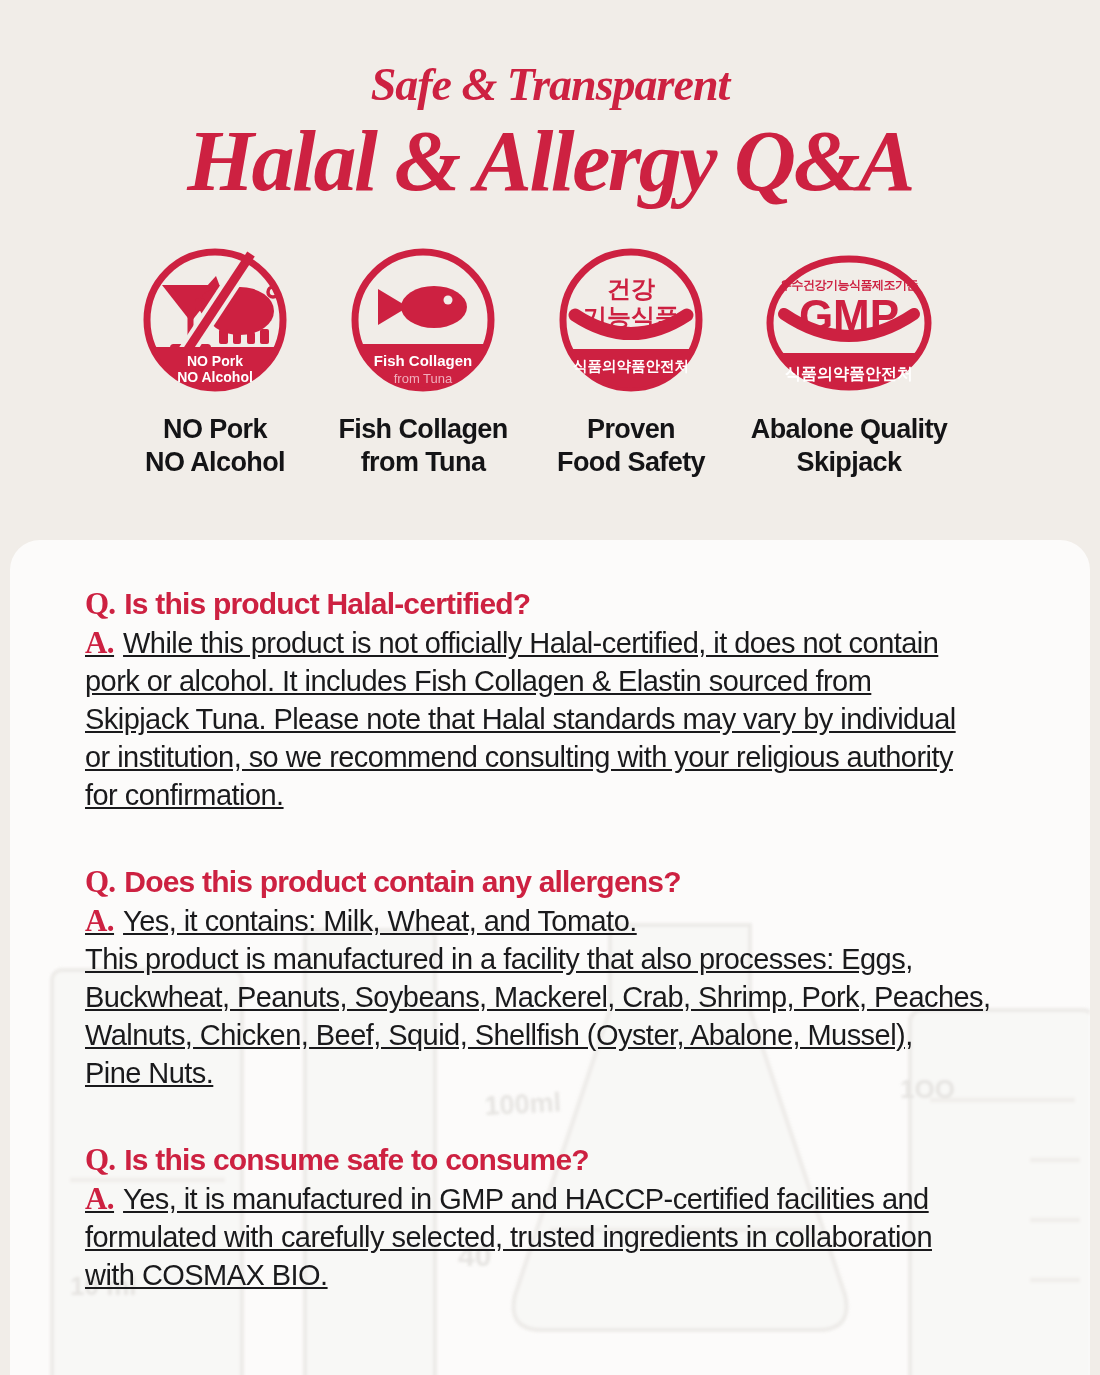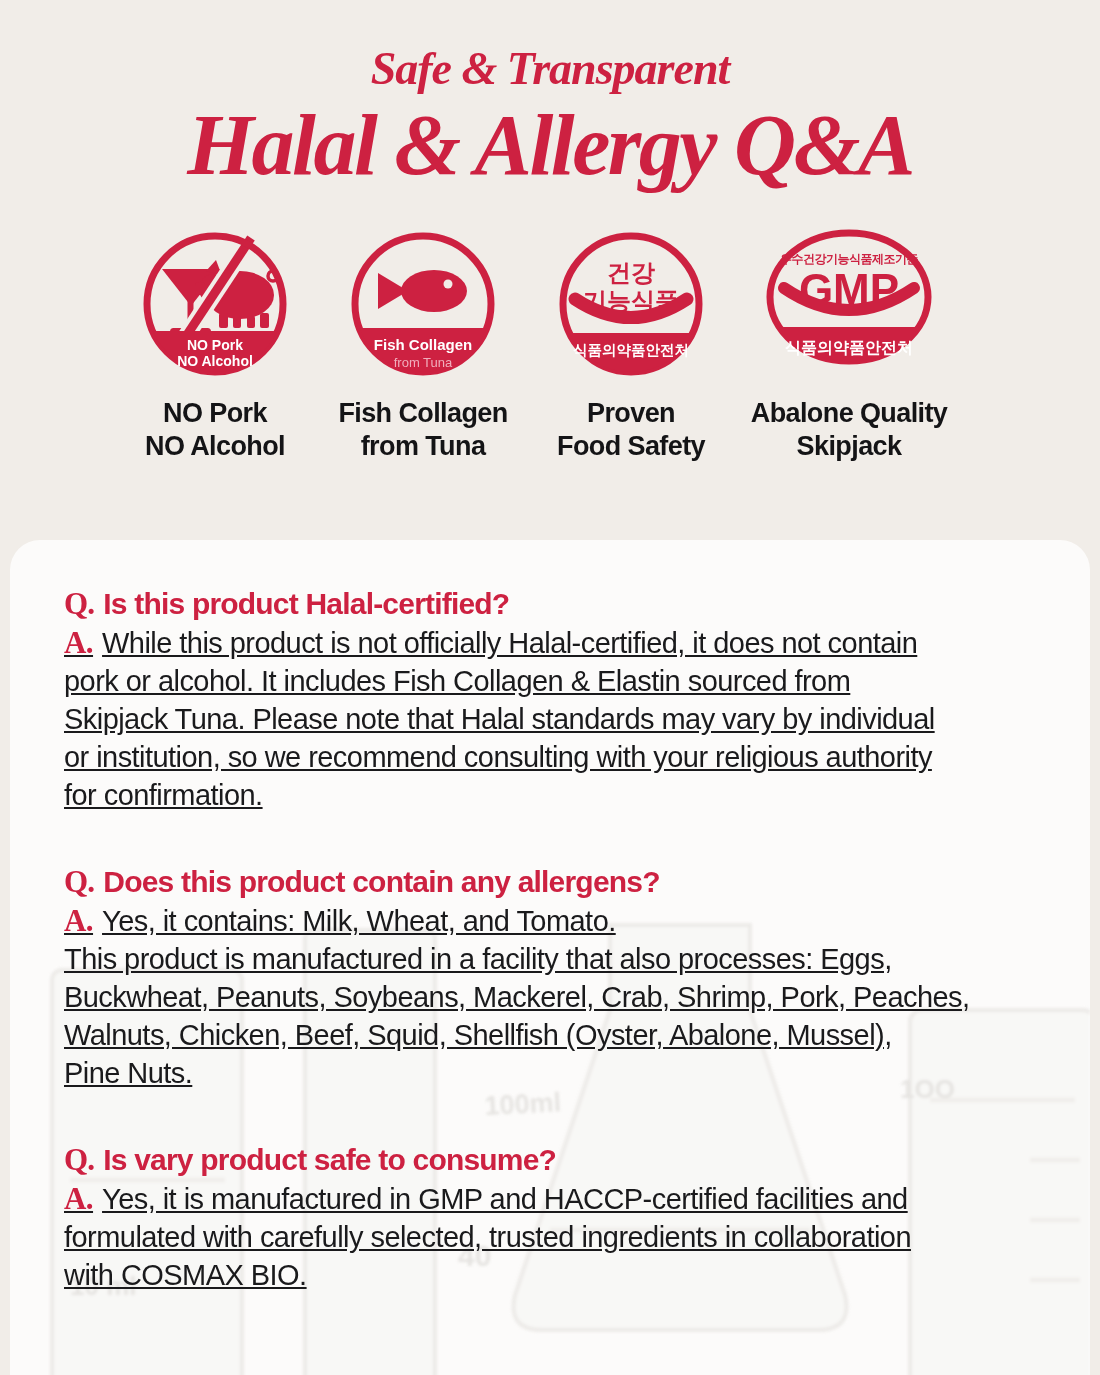--- a/index.html
+++ b/index.html
@@ -1,52 +1,52 @@
 <!DOCTYPE html>
 <html><head>
 <meta charset="utf-8">
 <style>
   * { margin:0; padding:0; box-sizing:border-box; }
   html,body { width:1100px; }
   body { font-family:"Liberation Sans",sans-serif; background:#F1EDE8; }
   .page { position:relative; width:1100px; height:1375px; background:#F1EDE8; overflow:hidden; }
 
   
-  .header { text-align:center; padding-top:44px; color:#CD2141; }
+  .header { text-align:center; padding-top:60px; color:#CD2141; }
   .subtitle {
     font-family:"Liberation Serif",serif; font-style:italic; font-weight:700;
     font-size:46px; letter-spacing:-1px; line-height:1.1;
   }
   .title {
     font-family:Liberation Serif, serif; font-style:italic; font-weight:700;
     font-size:86px; letter-spacing:-2.5px; line-height:1.02; margin-top:7px;
   }
 
   
   .badges { display:flex; gap:58px; padding-left:140px; margin-top:40px; align-items:flex-start; }
   .badge-fig { display:flex; flex-direction:column; align-items:center; }
   .w150 { width:150px; }
   .w170 { width:170px; }
-  .badge-art { height:150px; display:flex; align-items:flex-start; }
+  .badge-art { height:150px; display:flex; align-items:flex-end; }
   .caption {
     margin-top:18px; font-size:27px; font-weight:700; color:#141416;
     text-align:center; line-height:33px; white-space:nowrap; letter-spacing:-0.6px;
   }
   svg text { font-family:"Liberation Sans",sans-serif; }
   .band-txt { fill:#FFFFFF; font-weight:700; }
   .seal-txt { fill:#CD2141; font-weight:700; }
 
   
   .card {
     position:absolute; left:10px; top:540px; width:1080px; height:860px;
     background:#FCFBFA; border-radius:30px 30px 0 0; overflow:hidden;
   }
   .backdrop { position:absolute; inset:0; filter:blur(1.5px); opacity:.85; }
   .backdrop text { fill:#E2E0DD; font-weight:700; }
-  .qa-wrap { position:relative; padding:45px 30px 0 54px; }
+  .qa-wrap { position:relative; padding:45px 30px 0 54px;margin-left:21px; }
   .qa-item { margin-bottom:49px; }
   .q-row {
     font-size:30px; font-weight:700; color:#CD2141;
     letter-spacing:-0.8px; line-height:38px;
   }
   .qa-prefix {
     font-family:"Liberation Serif",serif; font-weight:700; color:#CD2141;
     margin-right:9px; font-size:31px;
   }
   .a-row { margin-top:1px; font-size:29px; color:#1A1A1C; letter-spacing:-0.55px; line-height:38px;text-decoration:underline; }
@@ -183,21 +183,21 @@
       <div class="qa-item">
         <p class="q-row"><span class="qa-prefix">Q.</span><span>Does this product contain any allergens?</span></p>
         <p class="a-row"><span class="qa-prefix">A.</span><span class="a-text">Yes, it contains: Milk, Wheat, and Tomato.
 This product is manufactured in a facility that also processes: Eggs,
 Buckwheat, Peanuts, Soybeans, Mackerel, Crab, Shrimp, Pork, Peaches,
 Walnuts, Chicken, Beef, Squid, Shellfish (Oyster, Abalone, Mussel),
 Pine Nuts.</span></p>
       </div>
 
       <div class="qa-item">
-        <p class="q-row"><span class="qa-prefix">Q.</span><span>Is vary product safe to consume?</span></p>
+        <p class="q-row"><span class="qa-prefix">Q.</span><span>Is this consume safe to consume?</span></p>
         <p class="a-row"><span class="qa-prefix">A.</span><span class="a-text">Yes, it is manufactured in GMP and HACCP-certified facilities and
 formulated with carefully selected, trusted ingredients in collaboration
 with COSMAX BIO.</span></p>
       </div>
 
     </div>
   </div>
 </div>
 
 </body></html>

